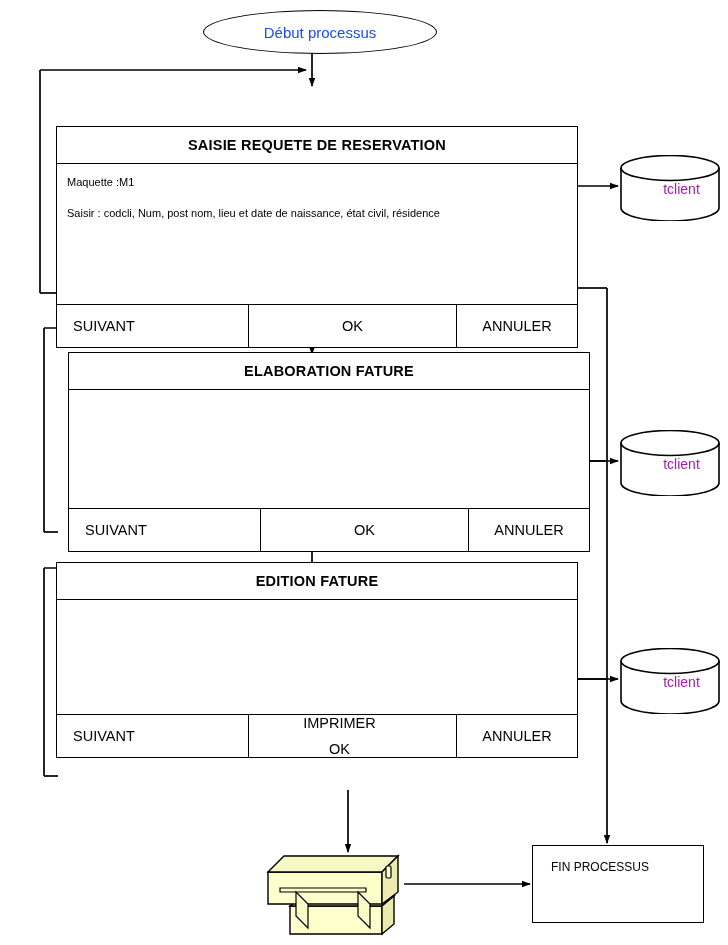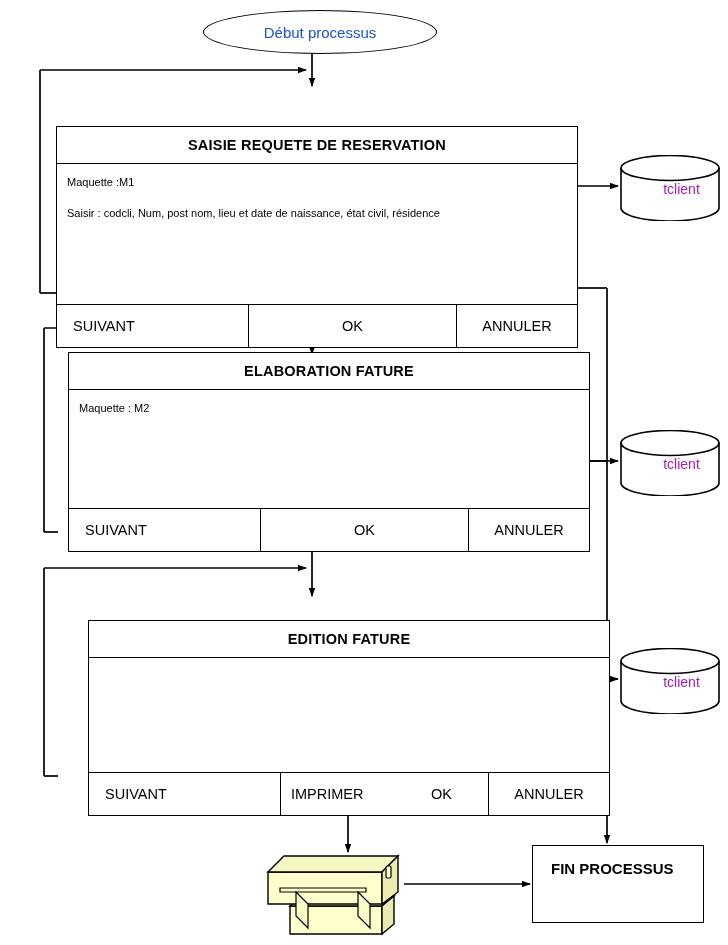--- a/index.html
+++ b/index.html
@@ -96,22 +96,22 @@
     left: 11px;
     width: 100%;
     text-align: center;
     font-size: 14px;
     color: #a21caf;
   }
   
   .end-box {
     border: 1.6px solid #000;
     background: #fff;
-    font-weight: bold;
-    font-size: 15px;
+    font-weight: normal;
+    font-size: 12px;
     padding: 14px 0 0 18px;
     box-sizing: border-box;
   }
   .printer-wrap { position: absolute; }
 </style>
 </head>
 <body>
 
 <div id="canvas">
 
@@ -169,36 +169,35 @@
     <div class="form-buttons">
       <div class="btn align-left" style="width:192px;">SUIVANT</div>
       <div class="btn align-center" style="width:208px;">OK</div>
       <div class="btn align-center" style="width:120px;">ANNULER</div>
     </div>
   </div>
 
   <div class="node form-box" style="left:56px; top:352px; width:522px; height:200px;margin-left:12px;">
     <div class="form-title">ELABORATION FATURE</div>
     <div class="form-body">
-      <p>Maquette : M2</p>
     </div>
     <div class="form-buttons">
       <div class="btn align-left" style="width:192px;">SUIVANT</div>
       <div class="btn align-center" style="width:208px;">OK</div>
       <div class="btn align-center" style="width:120px;">ANNULER</div>
     </div>
   </div>
 
-  <div class="node form-box" style="left:56px; top:620px; width:522px; height:196px;margin-left:32px;">
+  <div class="node form-box" style="left:56px; top:562px; width:522px; height:196px;">
     <div class="form-title">EDITION FATURE</div>
     <div class="form-body">
     </div>
     <div class="form-buttons">
       <div class="btn align-left" style="width:192px;">SUIVANT</div>
-      <div class="btn split" style="width:208px;">
+      <div class="btn split" style="width:208px;flex-direction:column;">
         <span>IMPRIMER</span>
         <span>OK</span>
       </div>
       <div class="btn align-center" style="width:120px;">ANNULER</div>
     </div>
   </div>
 
   <div class="db" style="left:618px; top:155px; width:105px; height:66px;">
     <svg width="105" height="66" viewBox="0 0 105 66" xmlns="http://www.w3.org/2000/svg">
       <path d="M3,13 L3,53 A49,13 0 0 0 101,53 L101,13" fill="#fff" stroke="#000" stroke-width="1.6"></path>

